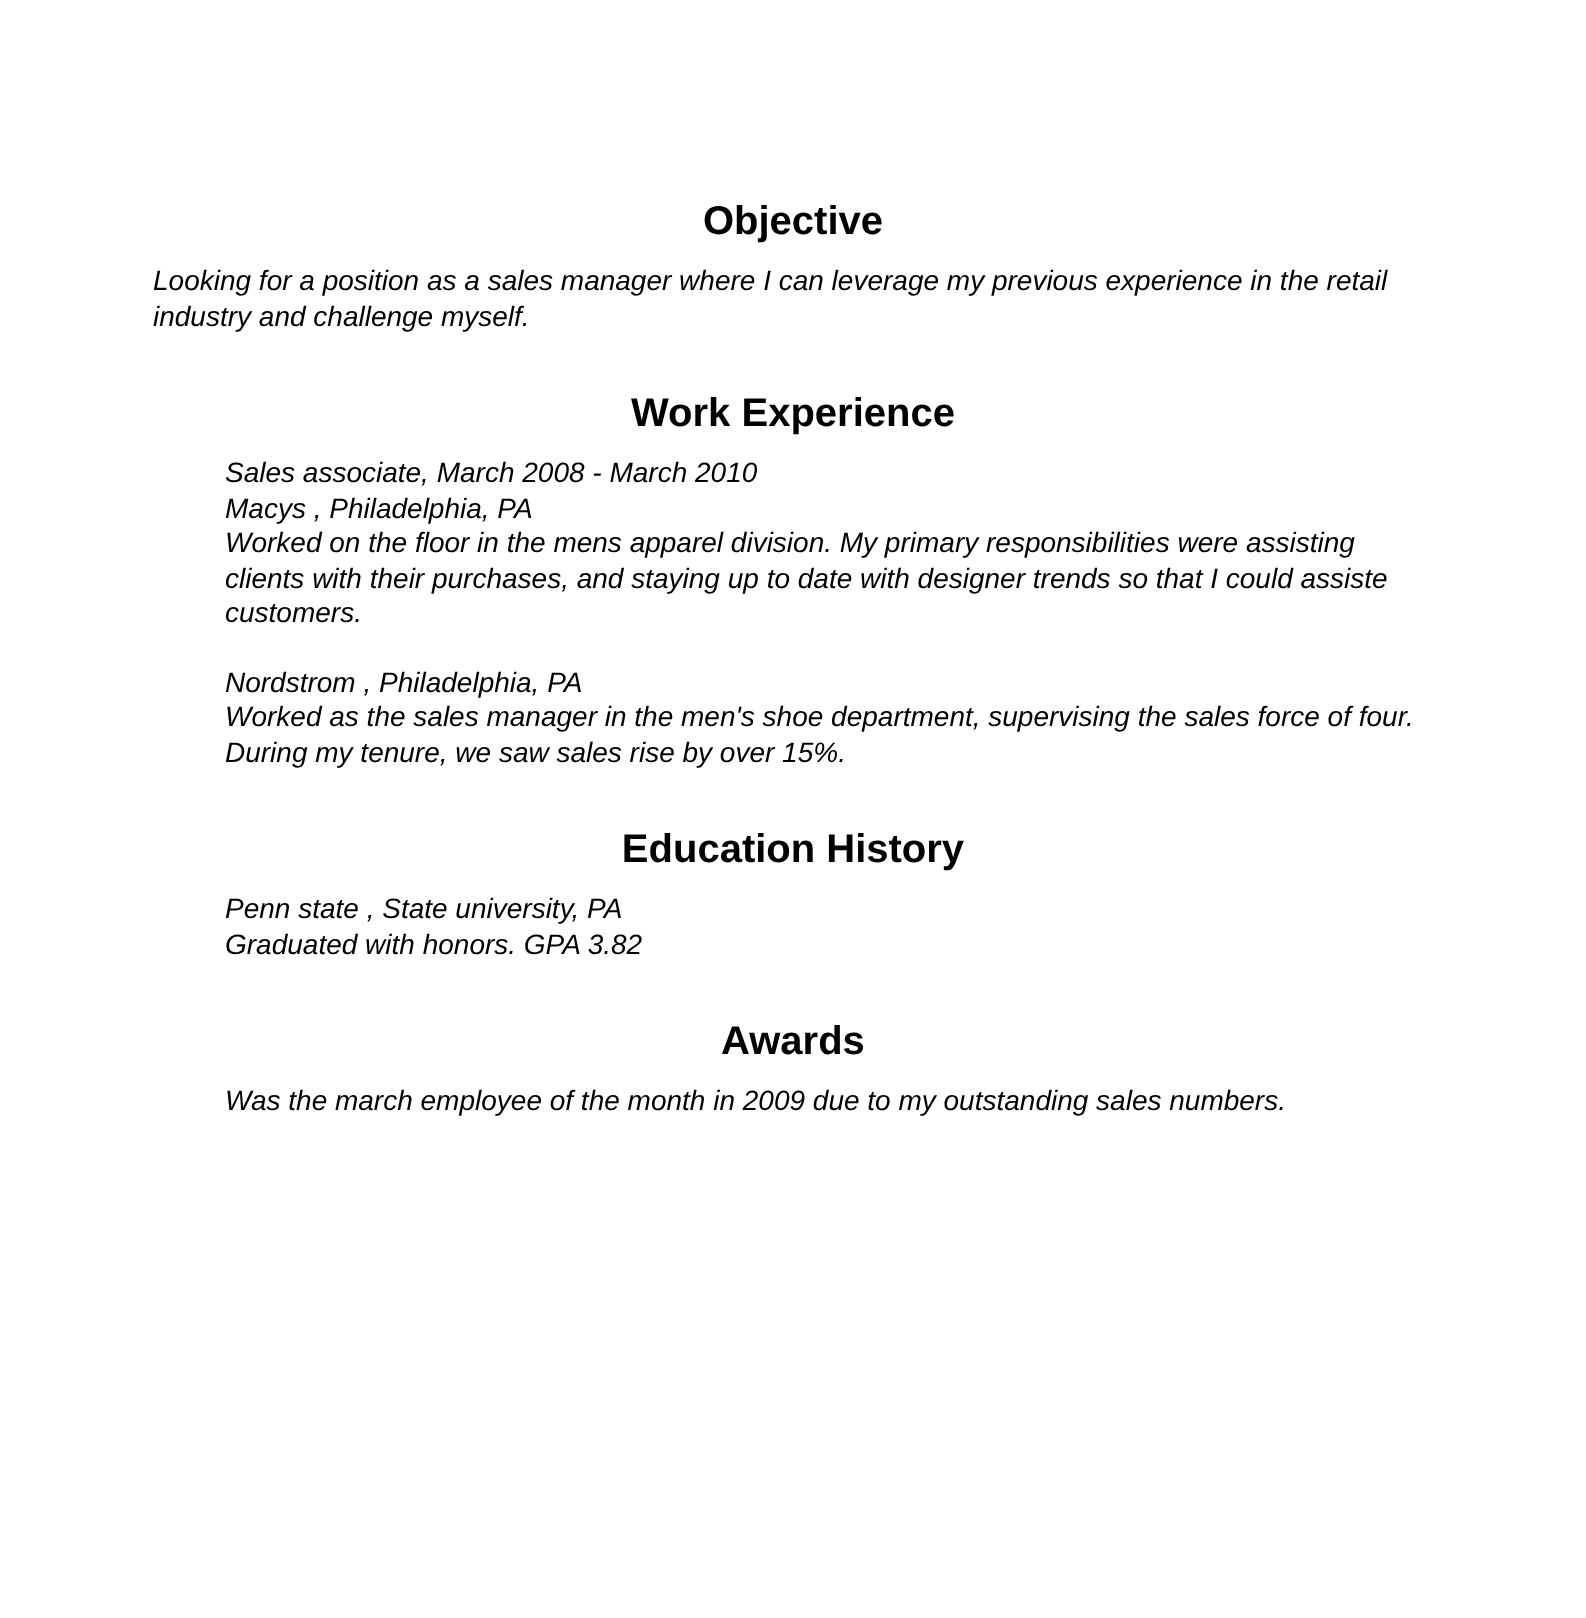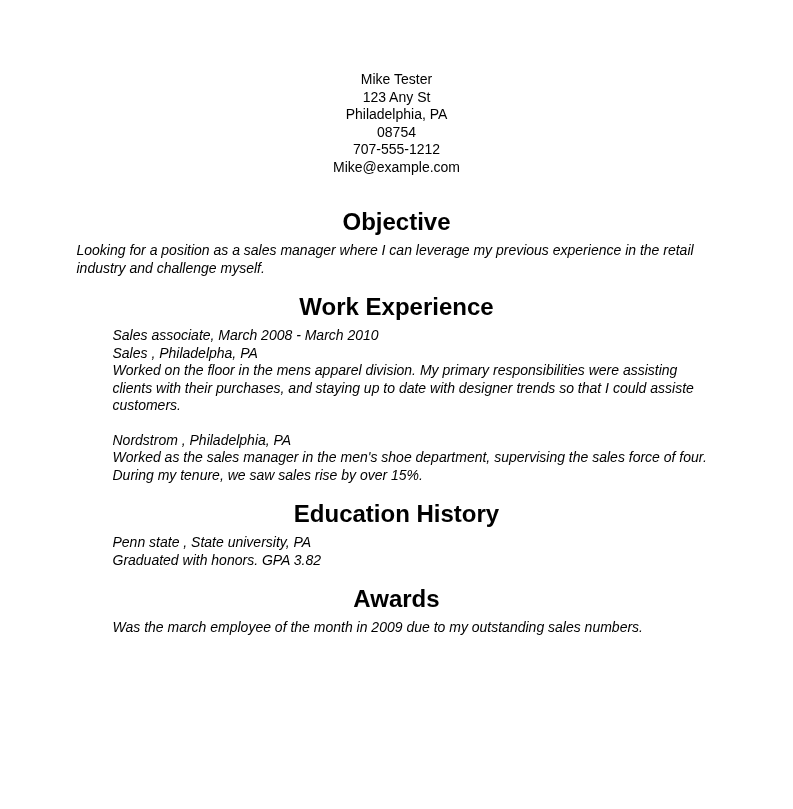--- a/index.html
+++ b/index.html
@@ -21,63 +21,55 @@
     line-height: 17.5px;
   }
   .contact {
     text-align: center;
     margin-bottom: 35px;
   }
   .contact div {
     line-height: 17.5px;
   }
   .section-title {
-    font-size: 24px;
+    font-size: 20px;
     line-height: 21px;
     font-weight: 700;
     text-align: center;
-    margin: 19px 0 10px 0;
+    margin: 30px 0 10px 0;
   }
   .block {
     margin: 0 0 17px 0;
     font-style: italic;
   }
   .block:last-child {
     margin-bottom: 0;
   }
   .line {
     line-height: 17.5px;
     margin-left: 36px;
   }
 </style>
 </head>
 <body>
 
 <div class="page">
 
-  <div class="contact">
-    <div>Mike Tester</div>
-    <div>123 Any St</div>
-    <div>Philadelphia, PA</div>
-    <div>08754</div>
-    <div>707-555-1212</div>
-    <div>Mike@example.com</div>
-  </div>
 
   <div class="section">
     <div class="section-title">Objective</div>
     <div class="block">Looking for a position as a sales manager where I can leverage my previous experience in the retail industry and challenge myself.</div>
   </div>
 
   <div class="section">
     <div class="section-title">Work Experience</div>
 
     <div class="block">
       <div class="line">Sales associate, March 2008 - March 2010</div>
-      <div class="line">Sales , Philadelpha, PA</div>
+      <div class="line">Macys , Philadelphia, PA</div>
       <div class="line">Worked on the floor in the mens apparel division. My primary responsibilities were assisting clients with their purchases, and staying up to date with designer trends so that I could assiste customers.</div>
     </div>
 
     <div class="block">
       <div class="line">Nordstrom , Philadelphia, PA</div>
       <div class="line">Worked as the sales manager in the men's shoe department, supervising the sales force of four. During my tenure, we saw sales rise by over 15%.</div>
     </div>
   </div>
 
   <div class="section">

